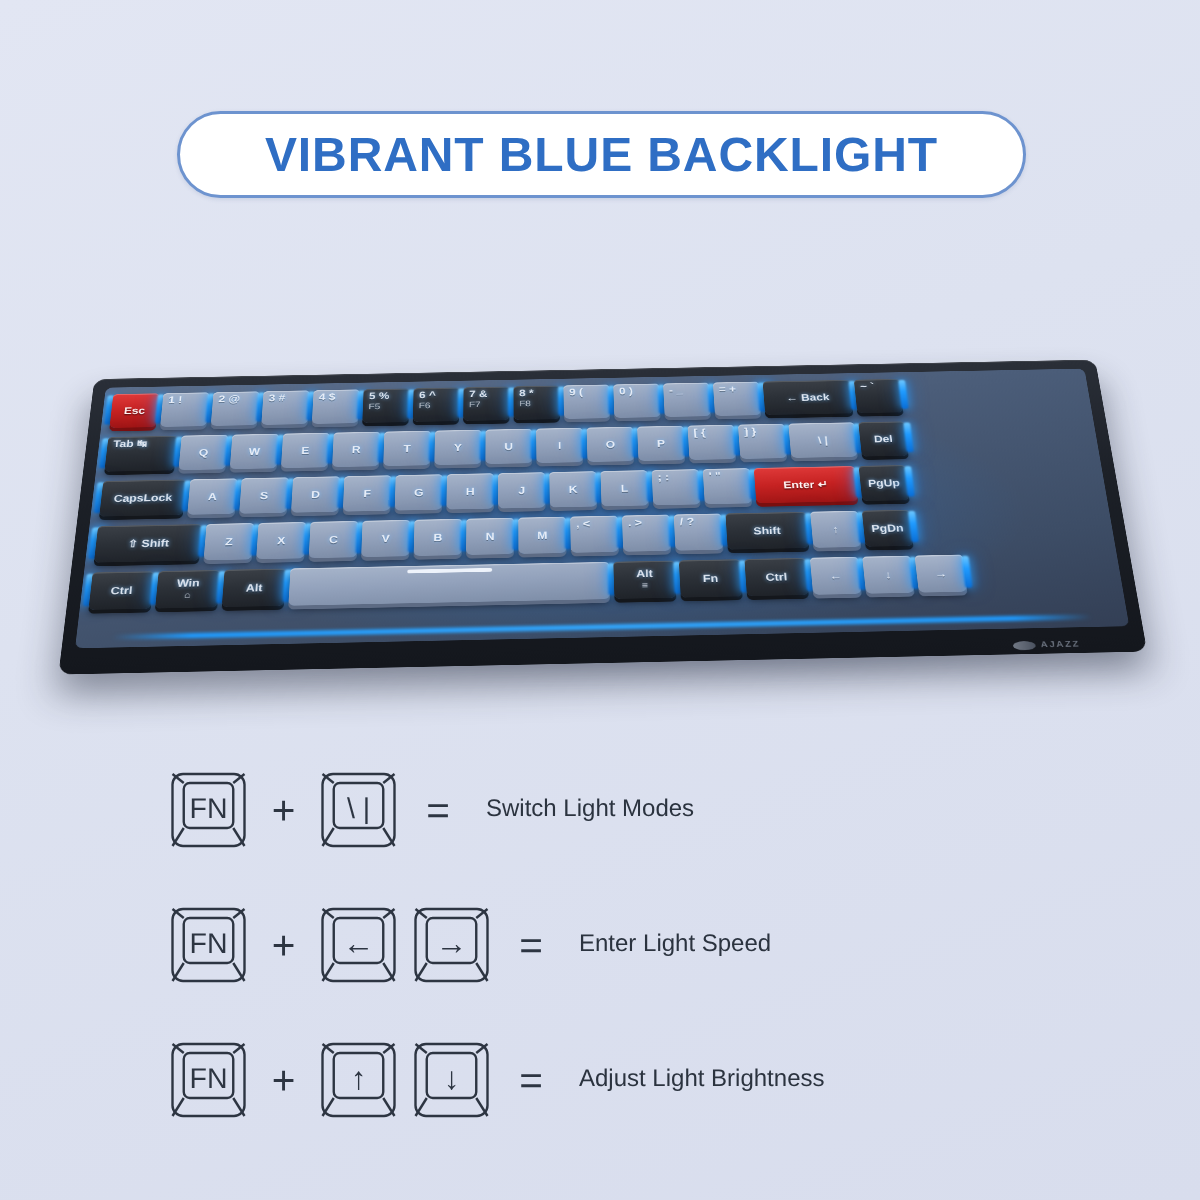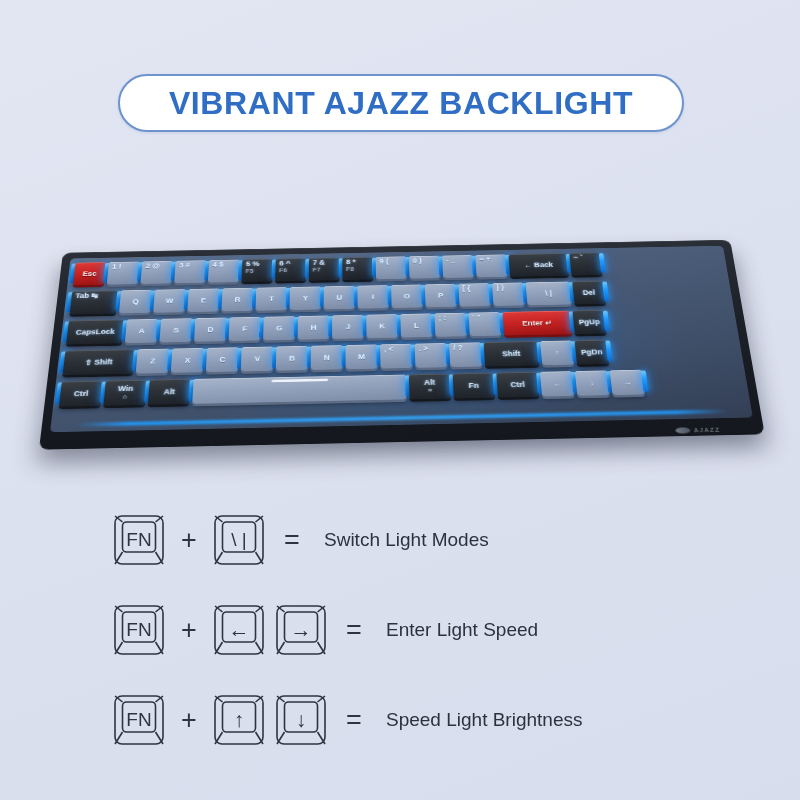--- a/index.html
+++ b/index.html
@@ -184,31 +184,31 @@
   }
   .kcap .cap-label.arrow { font-size: 21px; }
   .op {
     font-size: 27px; color: #2d3542;
     width: 46px; text-align: center; flex: 0 0 auto;
     font-weight: normal;
   }
   .op.eq { width: 52px; }
   .gap-s { width: 8px; flex: 0 0 auto; }
   .instr-text {
-    font-size: 19px;
+    font-size: 16px;
     color: #2b333f;
     white-space: nowrap;
     padding-left: 6px;
   }
 </style>
 </head>
 <body>
 
 <div id="title-banner">
-  <span id="title-text">VIBRANT AJAZZ BACKLIGHT</span>
+  <span id="title-text">VIBRANT BLUE BACKLIGHT</span>
 </div>
 
 <div id="keyboard-stage">
   <div id="keyboard-shadow"></div>
   <div id="keyboard-body">
     <div id="case-outer"></div>
     <div id="case-plate">
       <div id="plate-glow"></div>
       <div id="keys-mount">
           <div class="krow" style="top: 6px;">
@@ -748,15 +748,15 @@
           <rect x="3" y="3" width="48" height="48" rx="7"></rect>
           <rect x="10.5" y="9" width="33" height="30" rx="4"></rect>
           <line x1="3" y1="3" x2="10.5" y2="9"></line>
           <line x1="51" y1="3" x2="43.5" y2="9"></line>
           <line x1="3" y1="51" x2="10.5" y2="39"></line>
           <line x1="51" y1="51" x2="43.5" y2="39"></line>
         </svg>
         <div class="cap-label arrow">↓</div>
       </div>
       <div class="op eq">=</div>
-      <div class="instr-text">Speed Light Brightness</div>
+      <div class="instr-text">Adjust Light Brightness</div>
     </div>
   </div>
 
 </body></html>

